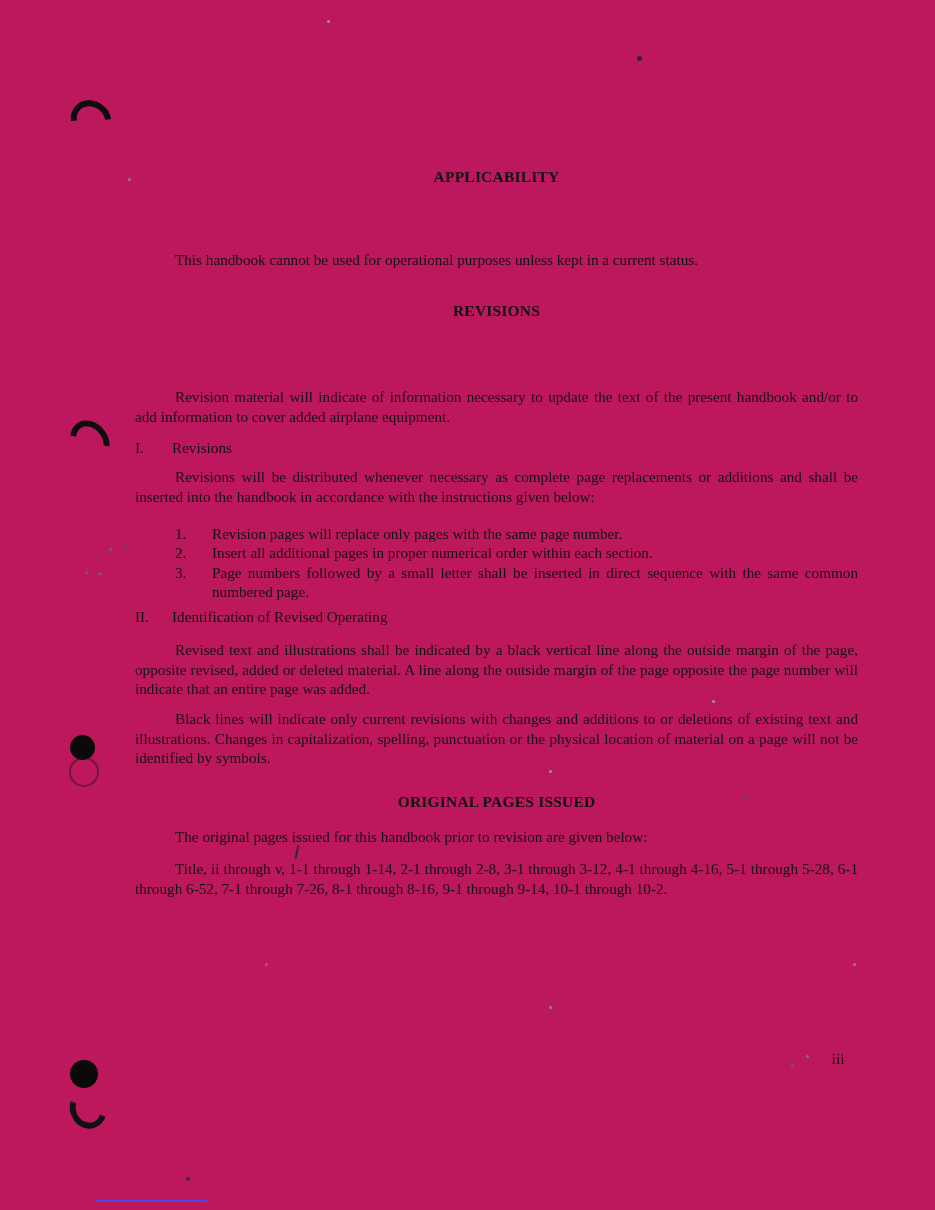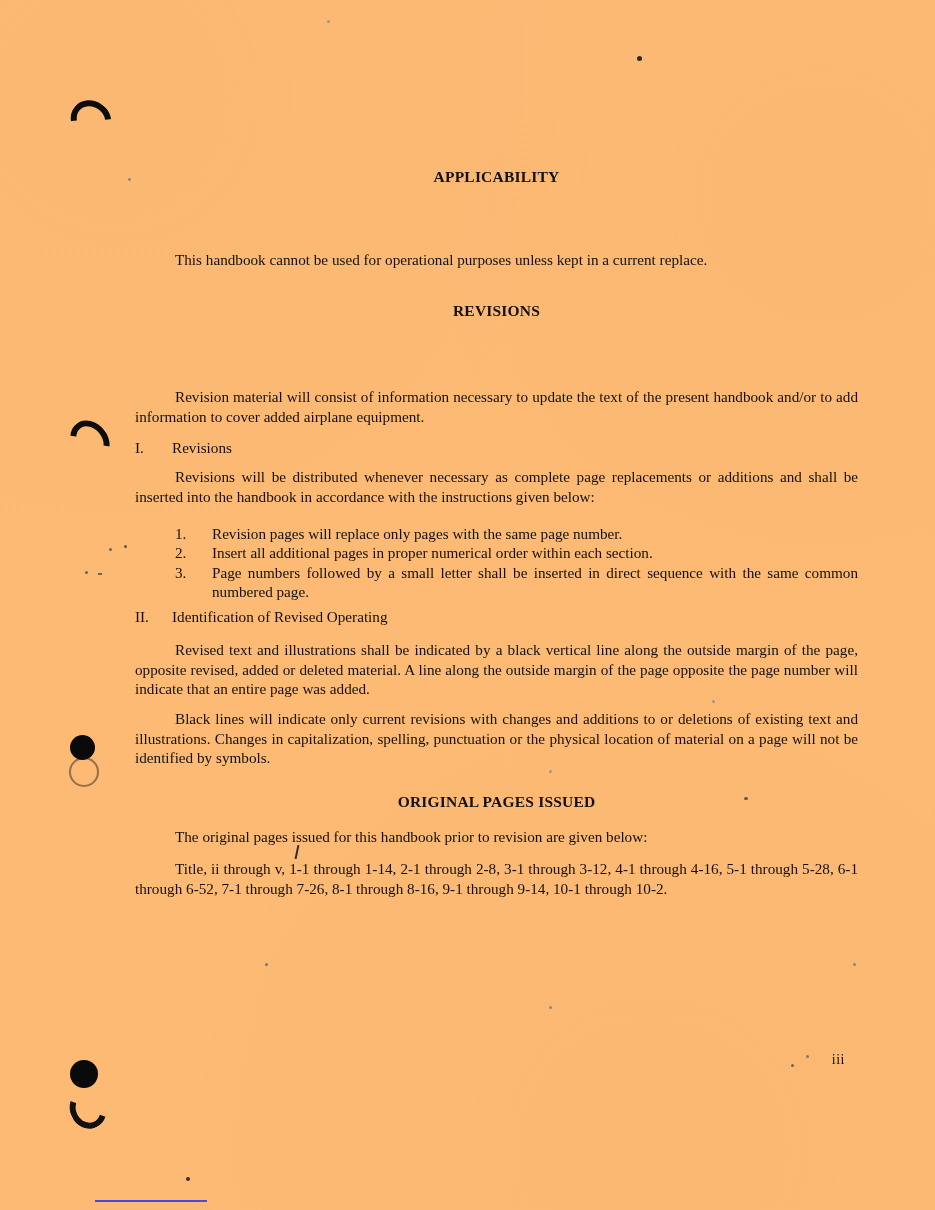--- a/index.html
+++ b/index.html
@@ -13,21 +13,21 @@
     position: relative;
     overflow: hidden;
     font-family: "Liberation Serif", "DejaVu Serif", serif;
     color: #111111;
   }
 
   
   .page {
     position: absolute;
     inset: 0;
-    background: #fdba74;
+    background: #be185d;
   }
 
   
   .scan-tint {
     position: absolute;
     inset: 0;
     pointer-events: none;
     background:
       radial-gradient(circle at 12% 8%, rgba(0,0,0,0.012), rgba(0,0,0,0) 42%),
       radial-gradient(circle at 88% 16%, rgba(0,0,0,0.010), rgba(0,0,0,0) 38%),
@@ -205,30 +205,30 @@
   <div class="blue-rule"></div>
 
   <div class="content">
 
     <div style="position:absolute; top:168px; left:0; width:723px;">
       <h1 class="heading">APPLICABILITY</h1>
     </div>
 
 
     <div style="position:absolute; top:250px; left:0; width:723px;">
-      <p class="para">This handbook cannot be used for operational purposes unless kept in a current replace.</p>
+      <p class="para">This handbook cannot be used for operational purposes unless kept in a current status.</p>
     </div>
 
     <div style="position:absolute; top:302px; left:0; width:723px;">
       <h1 class="heading">REVISIONS</h1>
     </div>
 
 
     <div style="position:absolute; top:387px; left:0; width:723px;">
-      <p class="para">Revision material will consist of information necessary to update the text of the present handbook and/or to add information to cover added airplane equipment.</p>
+      <p class="para">Revision material will indicate of information necessary to update the text of the present handbook and/or to add information to cover added airplane equipment.</p>
     </div>
 
     <div class="roman-item" style="position:absolute; top:438px; left:0; width:723px;">
       <span class="roman-num">I.</span>
       <span class="roman-label">Revisions</span>
     </div>
 
     <div style="position:absolute; top:467px; left:0; width:723px;">
       <p class="para">Revisions will be distributed whenever necessary as complete page replacements or additions and shall be inserted into the handbook in accordance with the instructions given below:</p>
     </div>

